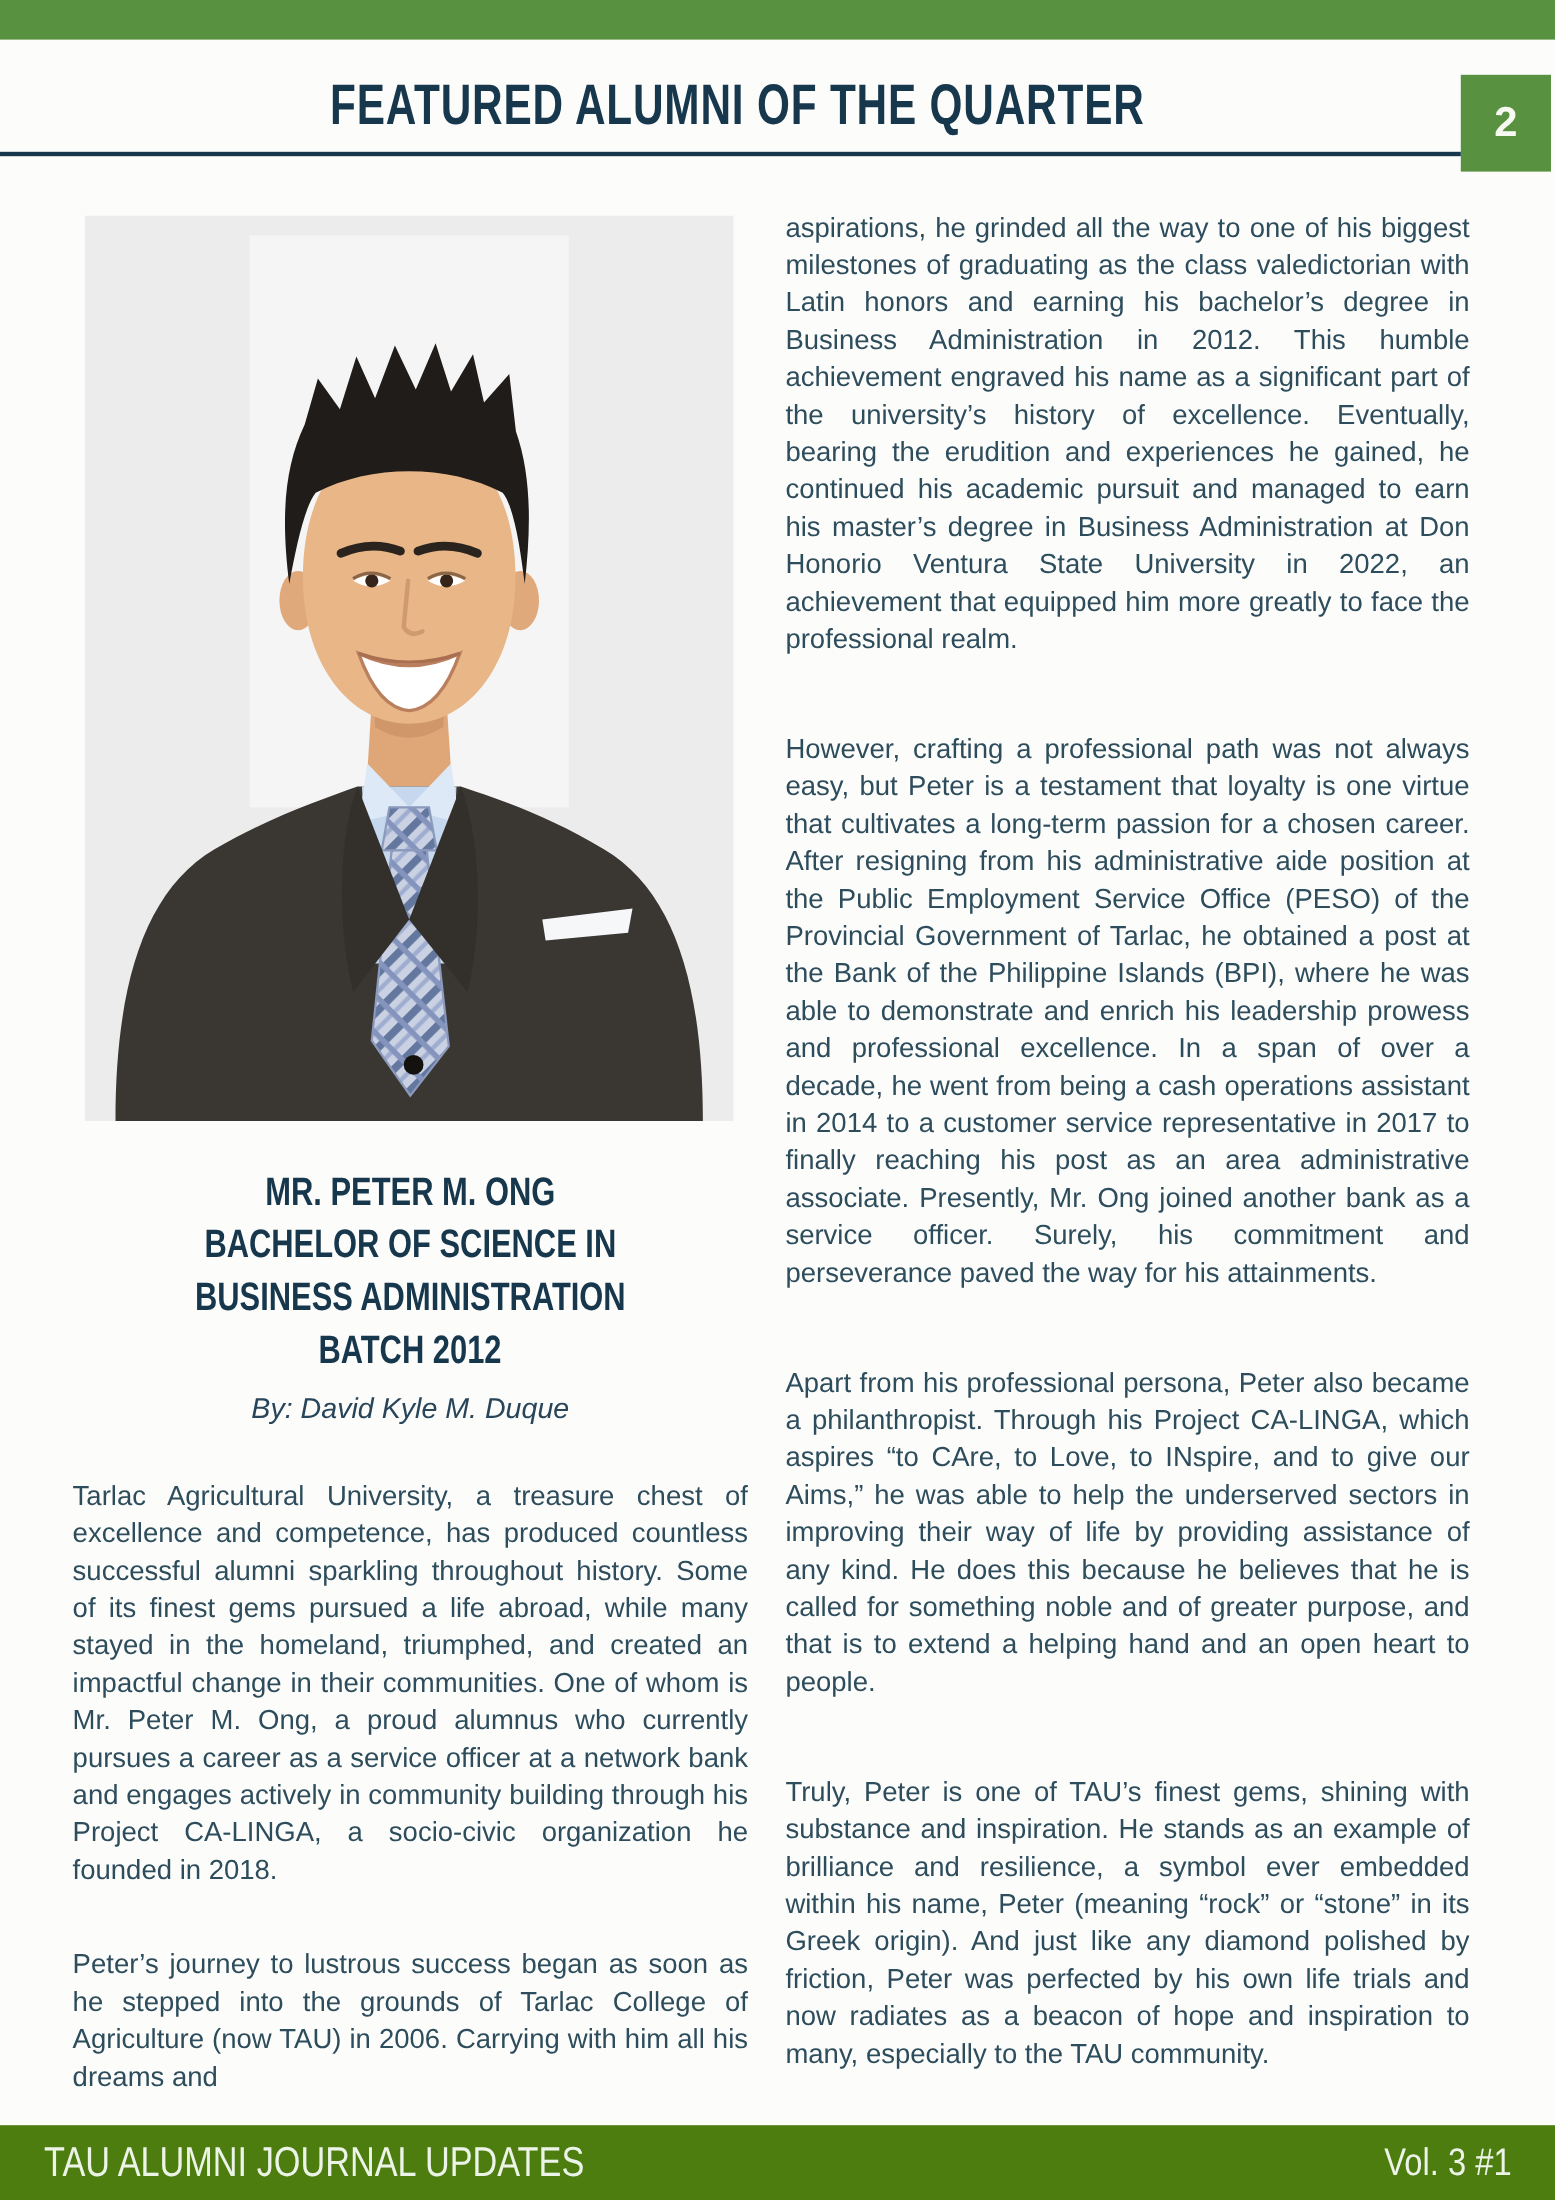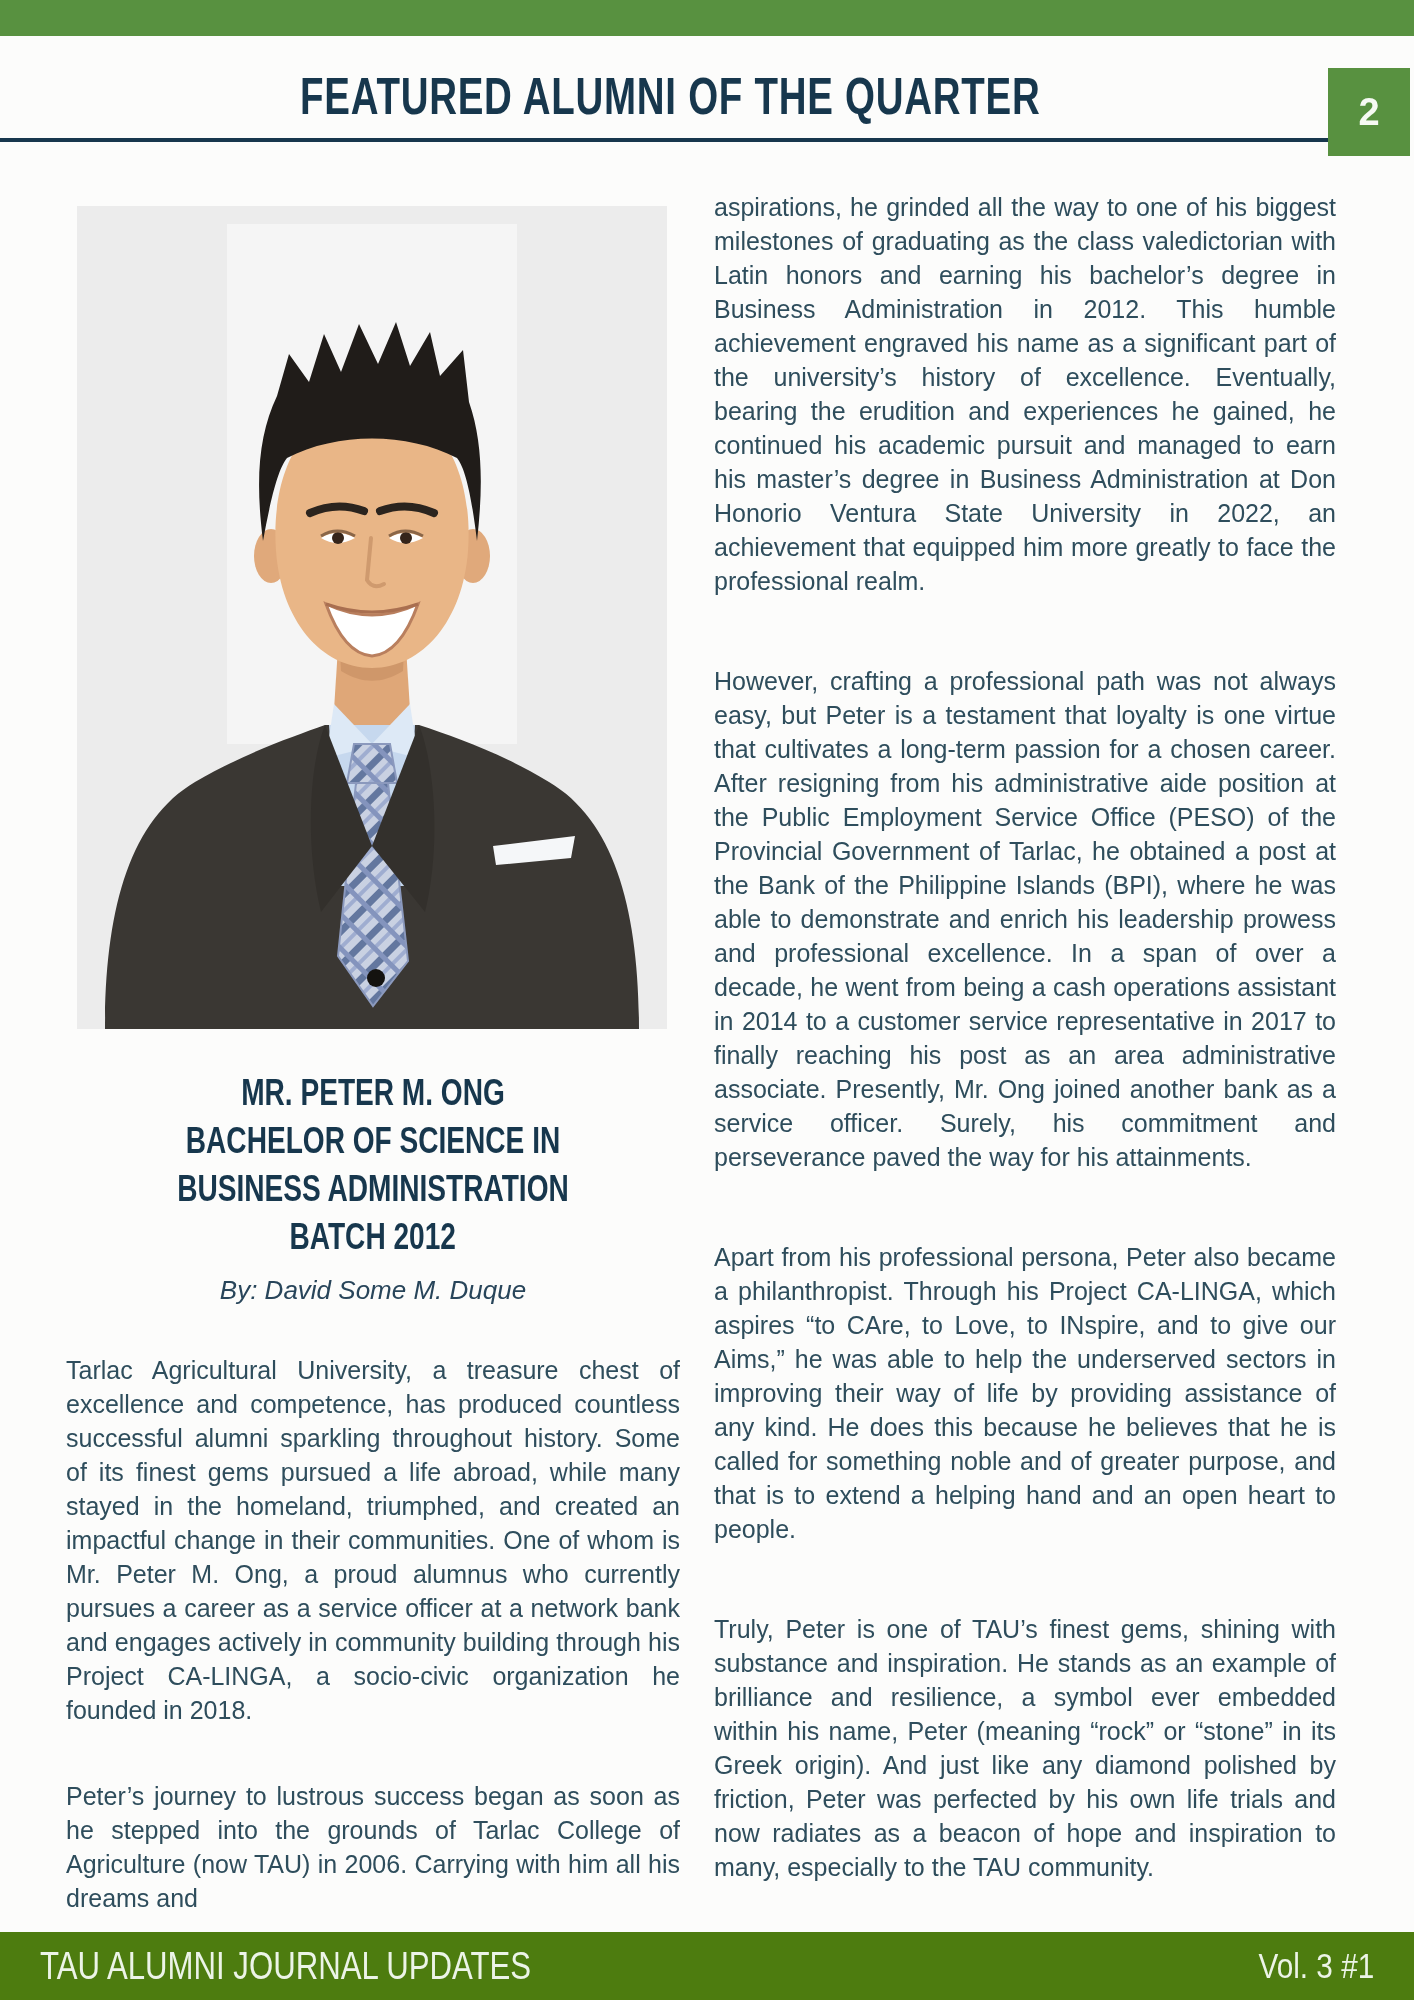--- a/index.html
+++ b/index.html
@@ -30,21 +30,21 @@
     position:absolute;left:1328px;top:68px;width:82px;height:88px;
     background:#589140;
     display:flex;align-items:center;justify-content:center;
   }
   .page-num-box span{color:#f6faf3;font-size:38px;font-weight:bold;}
   .header-rule{
     position:absolute;left:0;top:138px;width:1328px;height:4px;
     background:#17374d;
   }
   
-  .left-col{position:absolute;left:66px;top:206px;width:614px;}
+  .left-col{position:absolute;left:66px;top:196px;width:614px;}
   .right-col{position:absolute;left:714px;top:190px;width:622px;}
   .body-text{
     color:#2e4d5c;
     font-size:25px;line-height:34px;
     text-align:justify;
     margin:0 0 66px 0;
   }
   .left-col .p1{margin:46px 0 0 0;}
   .left-col .p2{margin:52px 0 0 0;}
   
@@ -164,21 +164,21 @@
       </svg>
     </div>
 
     <div class="name-block">
       <span class="condensed">MR. PETER M. ONG</span><br>
       <span class="condensed">BACHELOR OF SCIENCE IN</span><br>
       <span class="condensed">BUSINESS ADMINISTRATION</span><br>
       <span class="condensed">BATCH 2012</span>
     </div>
 
-    <div class="byline">By: David Some M. Duque</div>
+    <div class="byline">By: David Kyle M. Duque</div>
 
     <p class="body-text p1">Tarlac Agricultural University, a treasure chest of excellence and competence, has produced countless successful alumni sparkling throughout history. Some of its finest gems pursued a life abroad, while many stayed in the homeland, triumphed, and created an impactful change in their communities. One of whom is Mr. Peter M. Ong, a proud alumnus who currently pursues a career as a service officer at a network bank and engages actively in community building through his Project CA-LINGA, a socio-civic organization he founded in 2018.</p>
     <p class="body-text p2">Peter’s journey to lustrous success began as soon as he stepped into the grounds of Tarlac College of Agriculture (now TAU) in 2006. Carrying with him all his dreams and</p>
   </div>
 
   <div class="right-col">
     <p class="body-text">aspirations, he grinded all the way to one of his biggest milestones of graduating as the class valedictorian with Latin honors and earning his bachelor’s degree in Business Administration in 2012. This humble achievement engraved his name as a significant part of the university’s history of excellence. Eventually, bearing the erudition and experiences he gained, he continued his academic pursuit and managed to earn his master’s degree in Business Administration at Don Honorio Ventura State University in 2022, an achievement that equipped him more greatly to face the professional realm.</p>
     <p class="body-text">However, crafting a professional path was not always easy, but Peter is a testament that loyalty is one virtue that cultivates a long-term passion for a chosen career. After resigning from his administrative aide position at the Public Employment Service Office (PESO) of the Provincial Government of Tarlac, he obtained a post at the Bank of the Philippine Islands (BPI), where he was able to demonstrate and enrich his leadership prowess and professional excellence. In a span of over a decade, he went from being a cash operations assistant in 2014 to a customer service representative in 2017 to finally reaching his post as an area administrative associate. Presently, Mr. Ong joined another bank as a service officer. Surely, his commitment and perseverance paved the way for his attainments.</p>
     <p class="body-text">Apart from his professional persona, Peter also became a philanthropist. Through his Project CA-LINGA, which aspires “to CAre, to Love, to INspire, and to give our Aims,” he was able to help the underserved sectors in improving their way of life by providing assistance of any kind. He does this because he believes that he is called for something noble and of greater purpose, and that is to extend a helping hand and an open heart to people.</p>
     <p class="body-text">Truly, Peter is one of TAU’s finest gems, shining with substance and inspiration. He stands as an example of brilliance and resilience, a symbol ever embedded within his name, Peter (meaning “rock” or “stone” in its Greek origin). And just like any diamond polished by friction, Peter was perfected by his own life trials and now radiates as a beacon of hope and inspiration to many, especially to the TAU community.</p>

